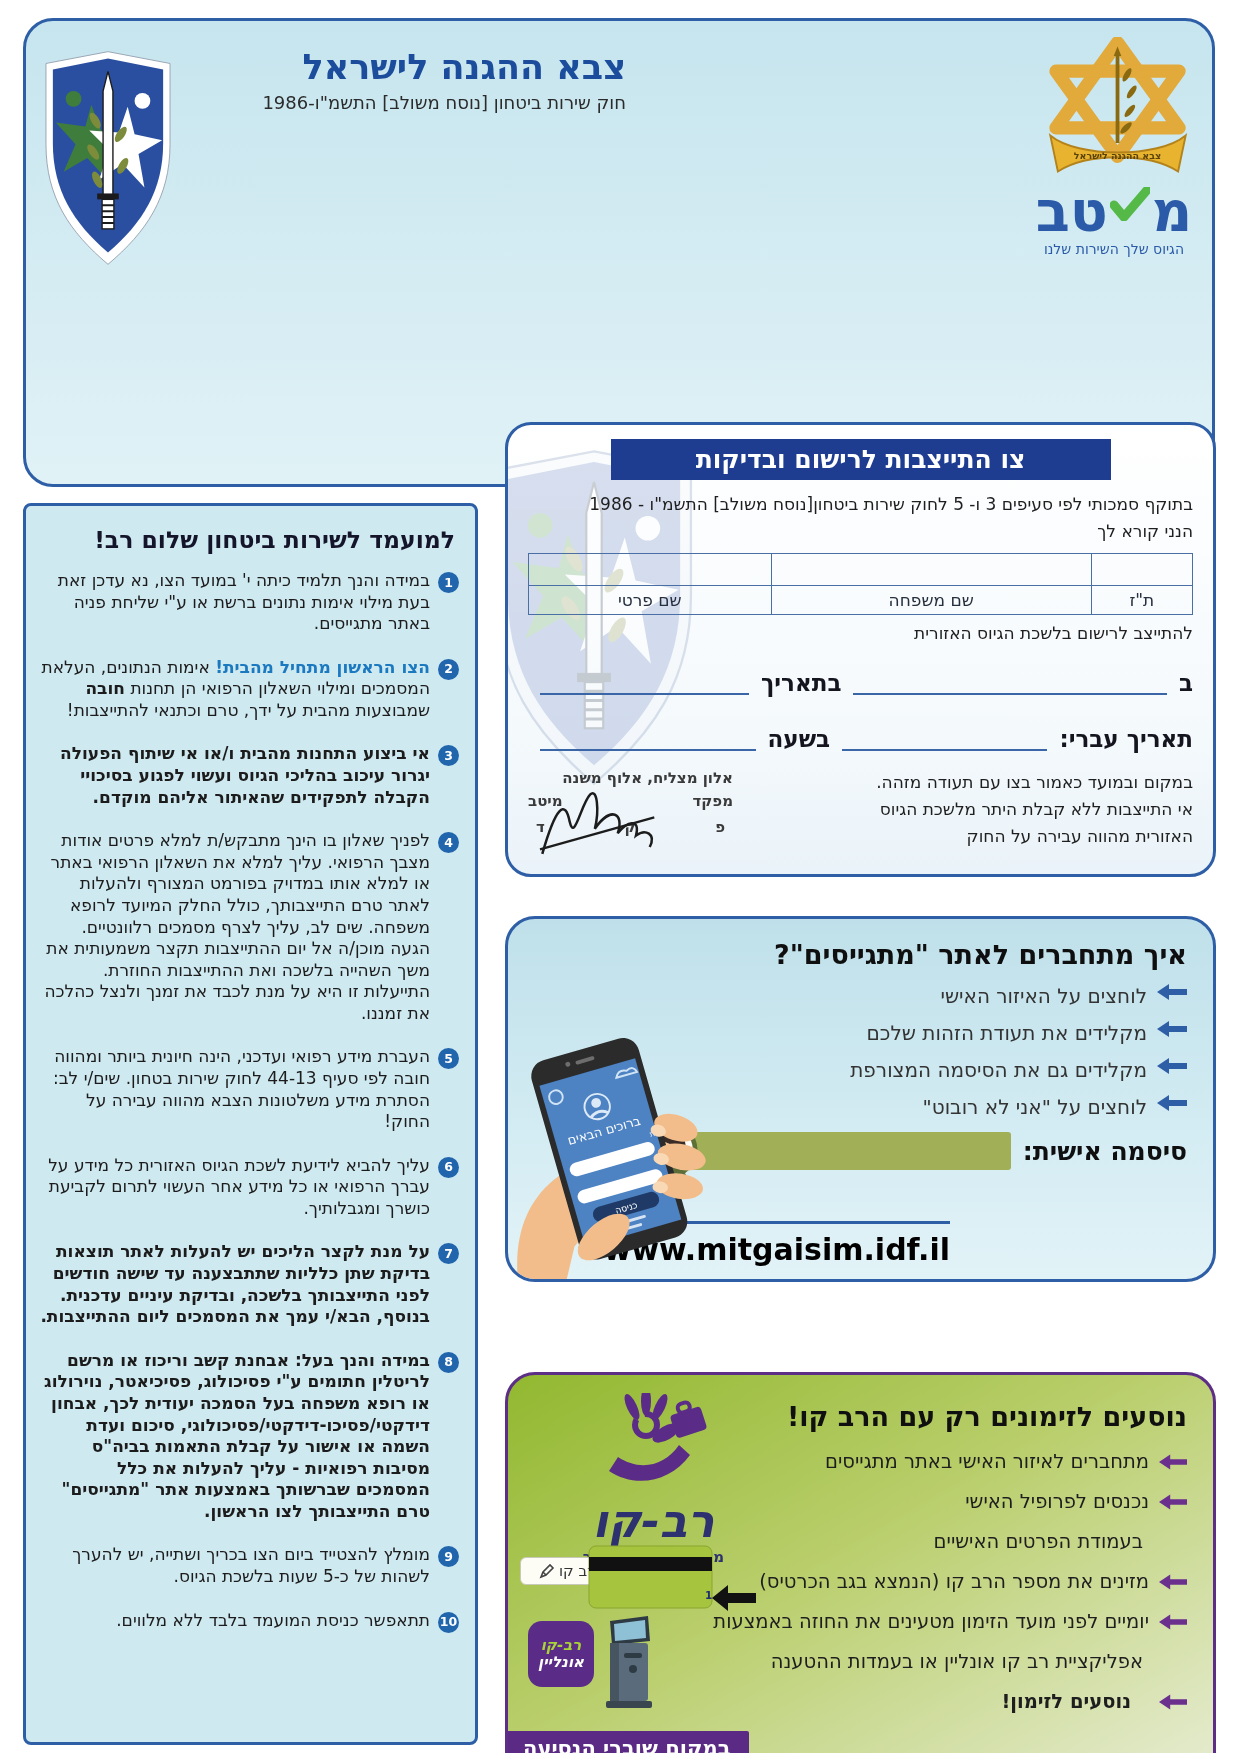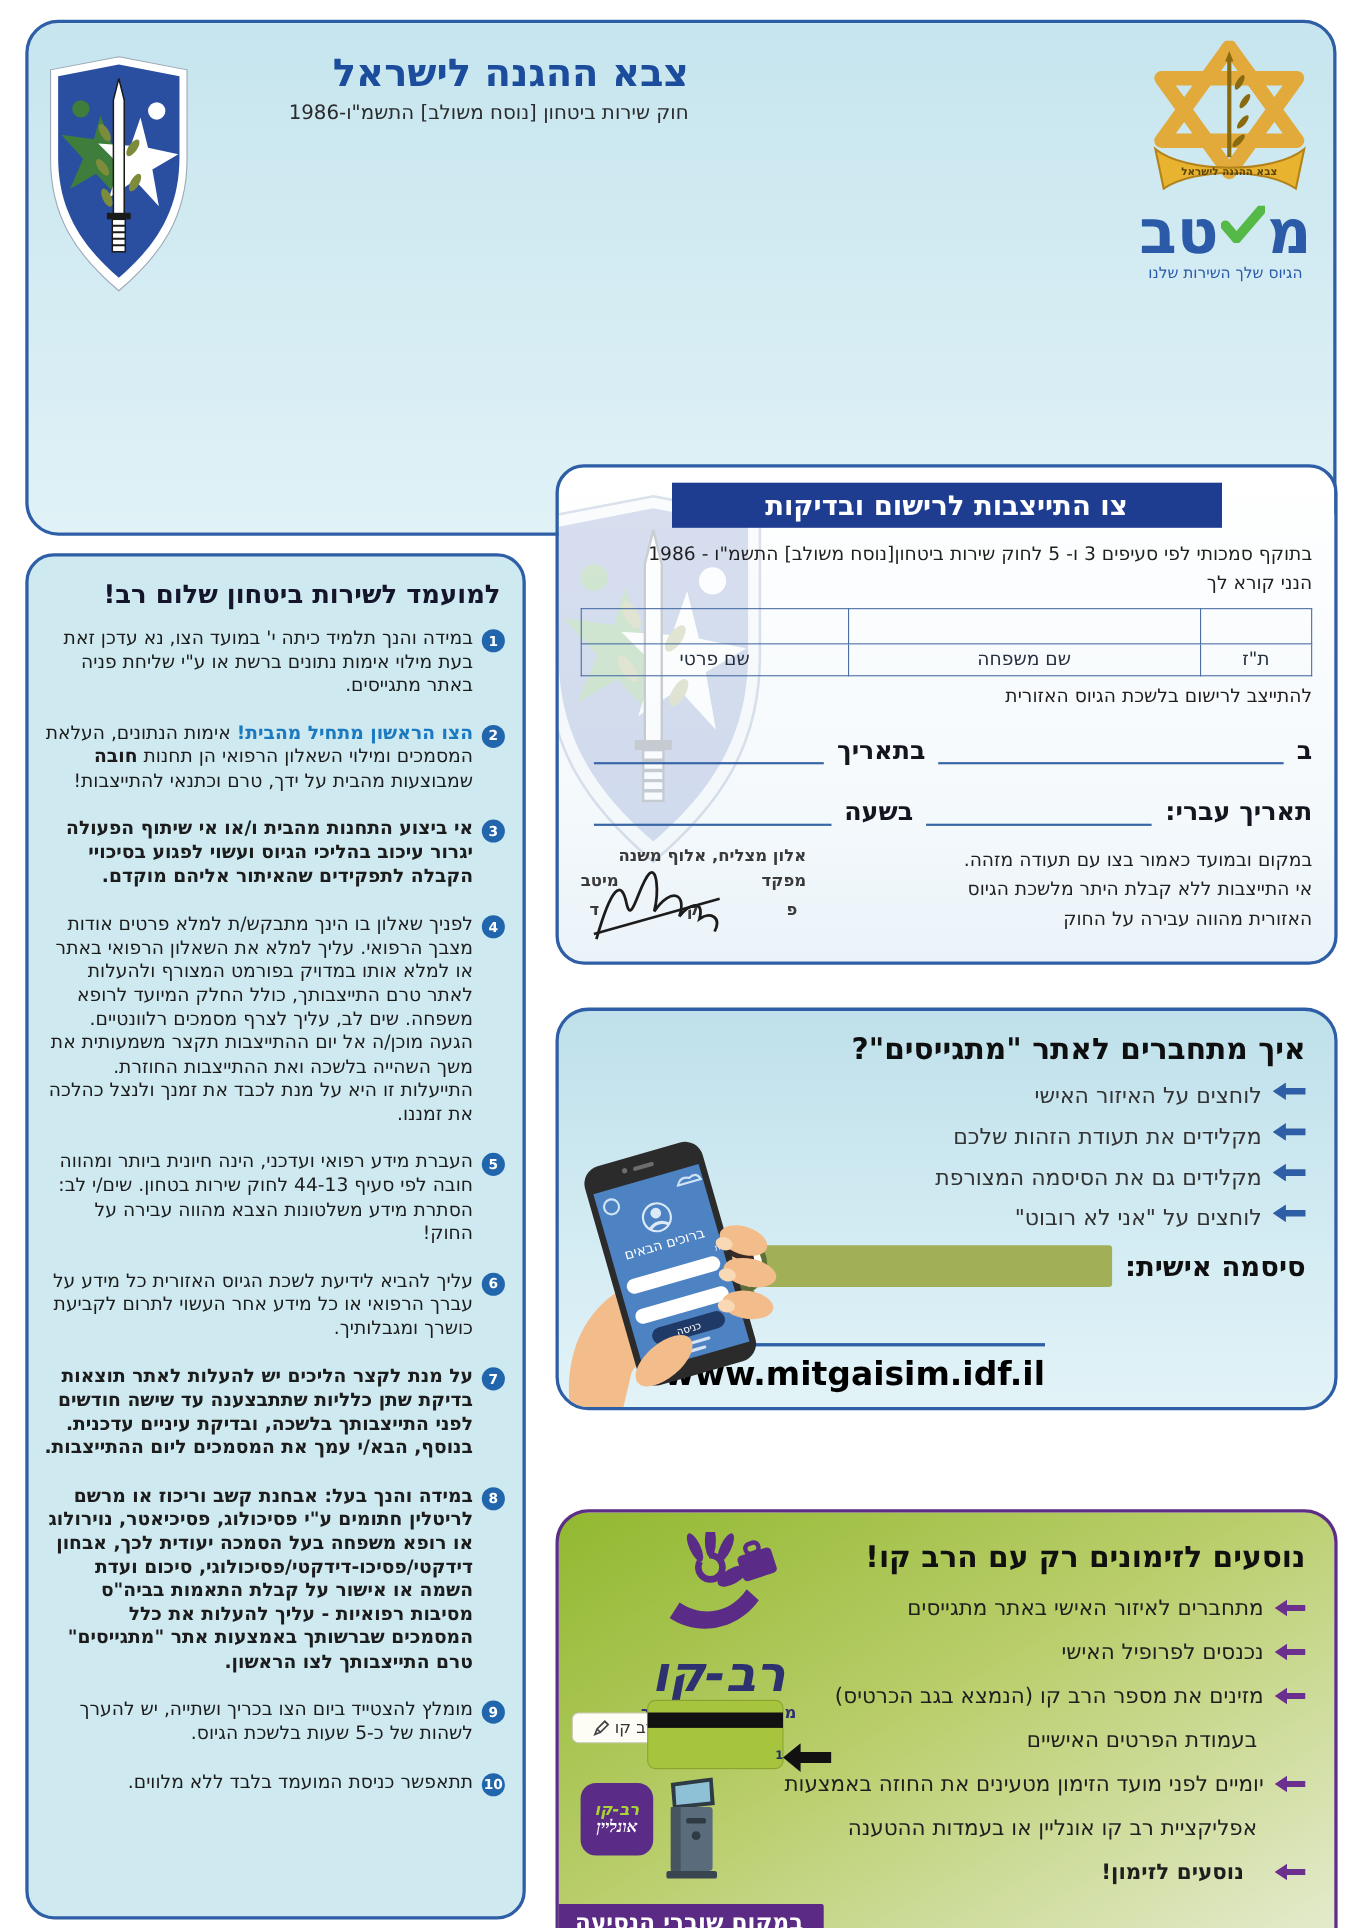--- a/index.html
+++ b/index.html
@@ -15,21 +15,21 @@
   .main-title{font-size:35px;font-weight:bold;color:#1c4c9c;line-height:1.05;}
   .sub-title{font-size:18px;color:#2b2b2b;margin-top:6px;}
   .idf-emblem{position:absolute;right:8px;top:16px;width:172px;height:142px;}
   .meitav{position:absolute;right:12px;top:166px;width:172px;text-align:center;}
   .meitav-word{display:flex;direction:rtl;justify-content:center;align-items:flex-end;gap:2px;}
   .meitav-word span{font-size:56px;font-weight:bold;color:#2b5ba8;line-height:.9;}
   .meitav-tagline{font-size:14px;color:#2b5ba8;margin-top:4px;}
 
   
   .left-box{left:23px;top:503px;width:455px;height:1242px;border:3px solid #2e5ea6;
-            border-radius:26px;background:#cfe9f1;padding:20px 16px 10px 12px;}
+            border-radius:8px;background:#cfe9f1;padding:20px 16px 10px 12px;}
   .cand-heading{font-size:23.5px;font-weight:bold;color:#14142a;text-align:right;margin:0 4px 2px 0;}
   .item{display:flex;direction:rtl;gap:8px;margin-top:22px;font-size:17px;line-height:1.27;
         color:#1c1c1c;text-align:right;}
   .item .num{flex:0 0 21px;width:21px;height:21px;border-radius:50%;background:#2166ad;color:#fff;
              font-size:12.5px;font-weight:bold;display:flex;align-items:center;justify-content:center;margin-top:2px;}
   .item .txt{flex:1;}
   .item.bold .txt{font-weight:bold;}
   .lead{font-weight:bold;color:#1b79c0;}
 
   
@@ -86,21 +86,21 @@
   .card-group{position:absolute;left:12px;top:170px;width:250px;height:80px;}
   .card-label{position:absolute;left:0;top:12px;background:#fdfdf6;border:1px solid #c9c9b9;border-radius:6px;
               padding:4px 18px;font-size:15px;color:#333;display:flex;align-items:center;gap:4px;direction:rtl;}
   .card-svg{position:absolute;left:68px;top:0;}
   .card-arrow{position:absolute;left:192px;top:40px;}
   .kiosk-group{position:absolute;left:20px;top:238px;display:flex;align-items:flex-start;gap:8px;}
   .app-icon{width:66px;height:66px;background:#5b2c87;border-radius:14px;display:flex;flex-direction:column;
             align-items:center;justify-content:center;margin-top:8px;}
   .app-icon span{font-size:15px;font-weight:bold;font-style:italic;line-height:1.15;}
   .app-line1{color:#a9d337;}
-  .app-line2{color:#fff;font-family:Liberation Serif, serif;}
+  .app-line2{color:#fff;}
   .rk-badge{position:absolute;left:-3px;bottom:12px;background:#5b2a84;color:#fff;font-size:21px;
             font-weight:bold;padding:5px 18px 7px;border-radius:2px;}
 </style>
 </head>
 <body>
 
 <div class="page">
 
   <div class="box top-panel">
     <div class="shield-wrap">
@@ -380,28 +380,28 @@
             <polygon points="30,5 12,5 12,0 0,8 12,16 12,11 30,11" fill="#6b2f8e"></polygon>
           </svg>
         <span>מתחברים לאיזור האישי באתר מתגייסים</span>
       </div>
       <div class="rk-row">
         <svg width="28" height="16" viewBox="0 0 30 16">
             <polygon points="30,5 12,5 12,0 0,8 12,16 12,11 30,11" fill="#6b2f8e"></polygon>
           </svg>
         <span>נכנסים לפרופיל האישי</span>
       </div>
+      <div class="rk-row indent">
+        <span>בעמודת הפרטים האישיים</span>
+      </div>
       <div class="rk-row">
         <svg width="28" height="16" viewBox="0 0 30 16">
             <polygon points="30,5 12,5 12,0 0,8 12,16 12,11 30,11" fill="#6b2f8e"></polygon>
           </svg>
         <span>מזינים את מספר הרב קו (הנמצא בגב הכרטיס)</span>
-      </div>
-      <div class="rk-row indent">
-        <span>בעמודת הפרטים האישיים</span>
       </div>
       <div class="rk-row">
         <svg width="28" height="16" viewBox="0 0 30 16">
             <polygon points="30,5 12,5 12,0 0,8 12,16 12,11 30,11" fill="#6b2f8e"></polygon>
           </svg>
         <span>יומיים לפני מועד הזימון מטעינים את החוזה באמצעות</span>
       </div>
       <div class="rk-row indent">
         <span>אפליקציית רב קו אונליין או בעמדות ההטענה</span>
       </div>

